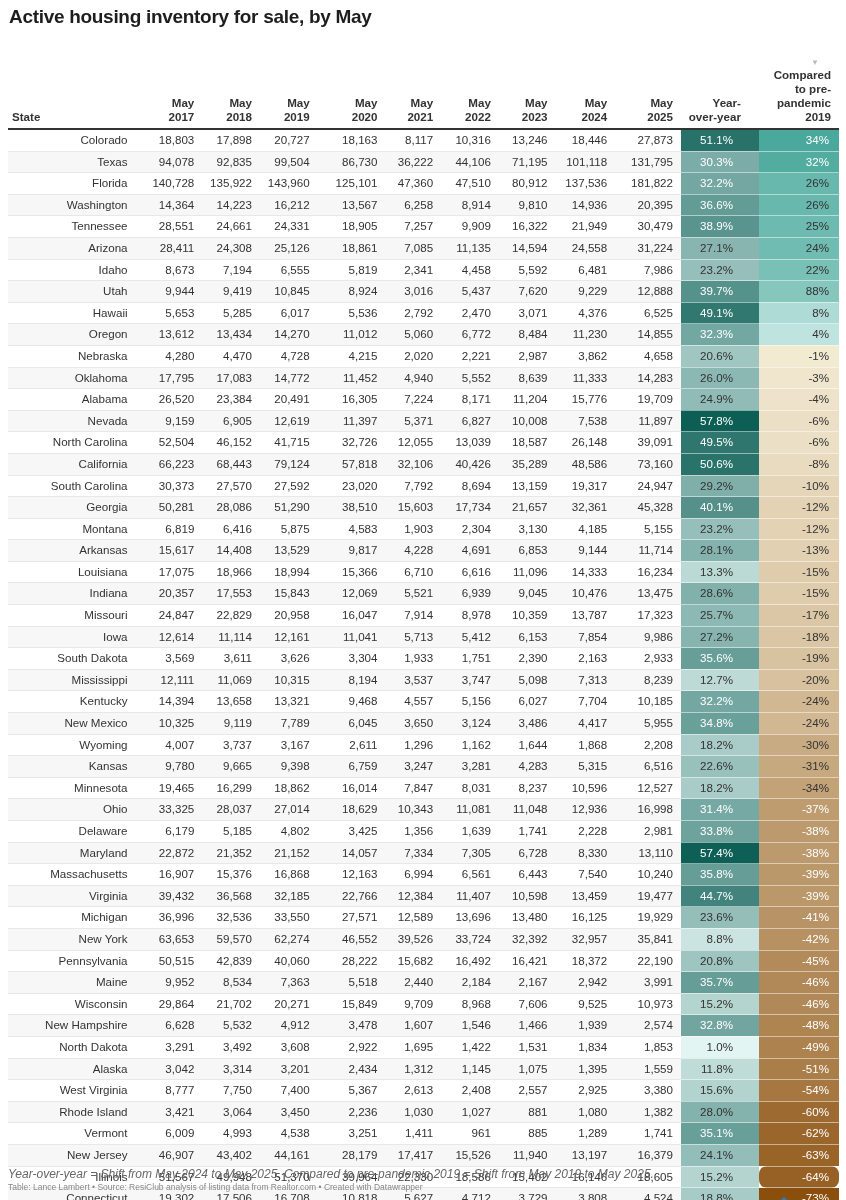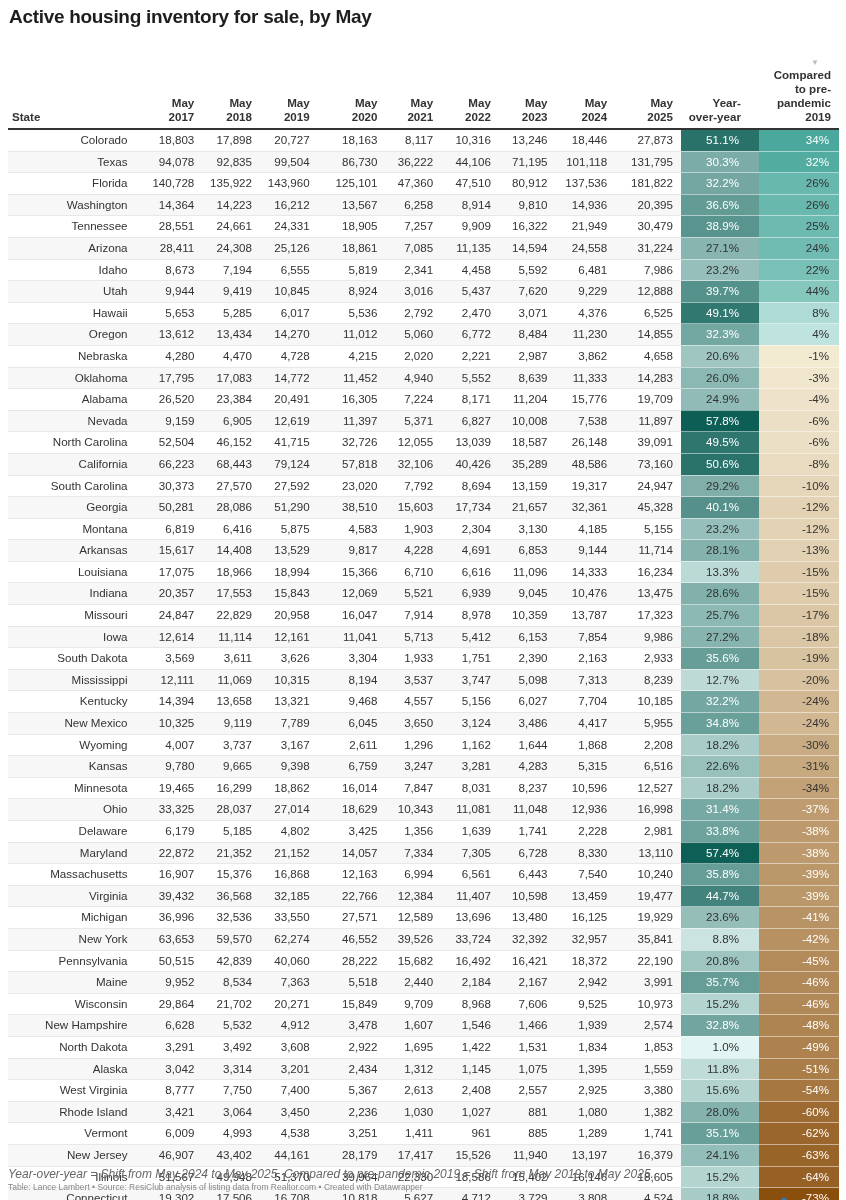--- a/index.html
+++ b/index.html
@@ -5,21 +5,21 @@
   html, body { margin:0; padding:0; background:#ffffff; }
   body { width:846px; height:1200px; position:relative; font-family:"Liberation Sans", "DejaVu Sans", sans-serif; color:#333; overflow:hidden; }
   .title { position:absolute; left:9px; top:6px; font-size:19px; font-weight:bold; color:#1d1d1d; letter-spacing:-0.3px; }
   table { position:absolute; left:8px; top:58px; width:831px; border-collapse:collapse; table-layout:fixed; font-size:11.6px; }
   th { font-weight:bold; color:#333; text-align:right; vertical-align:bottom; padding:0 8px 4px 0; line-height:14px; font-size:11.6px; border-bottom:2px solid #333; height:60px; }
   th.state-h { text-align:left; padding-left:4px; }
   th .sort { display:block; color:#bbb; font-size:8px; line-height:10px; text-align:right; padding-right:12px; }
   td { text-align:right; padding:0 8px 0 0; height:20.6px; line-height:20.6px; border-bottom:1px solid #e8e8e8; white-space:nowrap; color:#333; }
   td.state { text-align:right; padding-left:4px; }
   tr:nth-child(even) td { background:#f7f7f7; }
-  td.heat { padding-right:20px; border-bottom:1px solid rgba(255,255,255,0.5); }
+  td.heat { padding-right:26px; border-bottom:1px solid rgba(255,255,255,0.5); }
   td.heat2 { padding-right:10px; border-bottom:1px solid rgba(255,255,255,0.5); }
   .notes { position:absolute; left:8px; top:1167px; font-size:12px; font-style:italic; color:#666; }
   .source { position:absolute; left:8px; top:1182px; font-size:8.5px; color:#888; }
   .logo { position:absolute; left:762px; top:1196px; display:flex; align-items:center; gap:0;flex-direction:column; }
   .logo-mark { width:22px; height:20px; position:relative; }
   .logo-text { font-size:12px; color:#444; }
 </style>
 </head>
 <body>
 
@@ -196,21 +196,21 @@
         <td>9,944</td>
         <td>9,419</td>
         <td>10,845</td>
         <td>8,924</td>
         <td>3,016</td>
         <td>5,437</td>
         <td>7,620</td>
         <td>9,229</td>
         <td>12,888</td>
         <td class="heat" style="background: rgb(86, 146, 140); color: rgb(255, 255, 255);">39.7%</td>
-        <td class="heat2" style="background: rgb(133, 198, 189); color: rgb(51, 51, 51);">44%</td>
+        <td class="heat2" style="background: rgb(133, 198, 189); color: rgb(51, 51, 51);">88%</td>
       </tr>
       <tr>
         <td class="state">Hawaii</td>
         <td>5,653</td>
         <td>5,285</td>
         <td>6,017</td>
         <td>5,536</td>
         <td>2,792</td>
         <td>2,470</td>
         <td>3,071</td>
@@ -770,21 +770,21 @@
         <td>51,567</td>
         <td>49,948</td>
         <td>51,370</td>
         <td>39,964</td>
         <td>22,330</td>
         <td>18,586</td>
         <td>15,402</td>
         <td>16,146</td>
         <td>18,605</td>
         <td class="heat" style="background: rgb(180, 212, 208); color: rgb(51, 51, 51);">15.2%</td>
-        <td class="heat2" style="background: rgb(151, 97, 38); color: rgb(255, 255, 255);">-64%</td>
+        <td class="heat2" style="background: rgb(151, 97, 38); color: rgb(255, 255, 255); border-radius: 8px;">-64%</td>
       </tr>
       <tr>
         <td class="state">Connecticut</td>
         <td>19,302</td>
         <td>17,506</td>
         <td>16,708</td>
         <td>10,818</td>
         <td>5,627</td>
         <td>4,712</td>
         <td>3,729</td>

